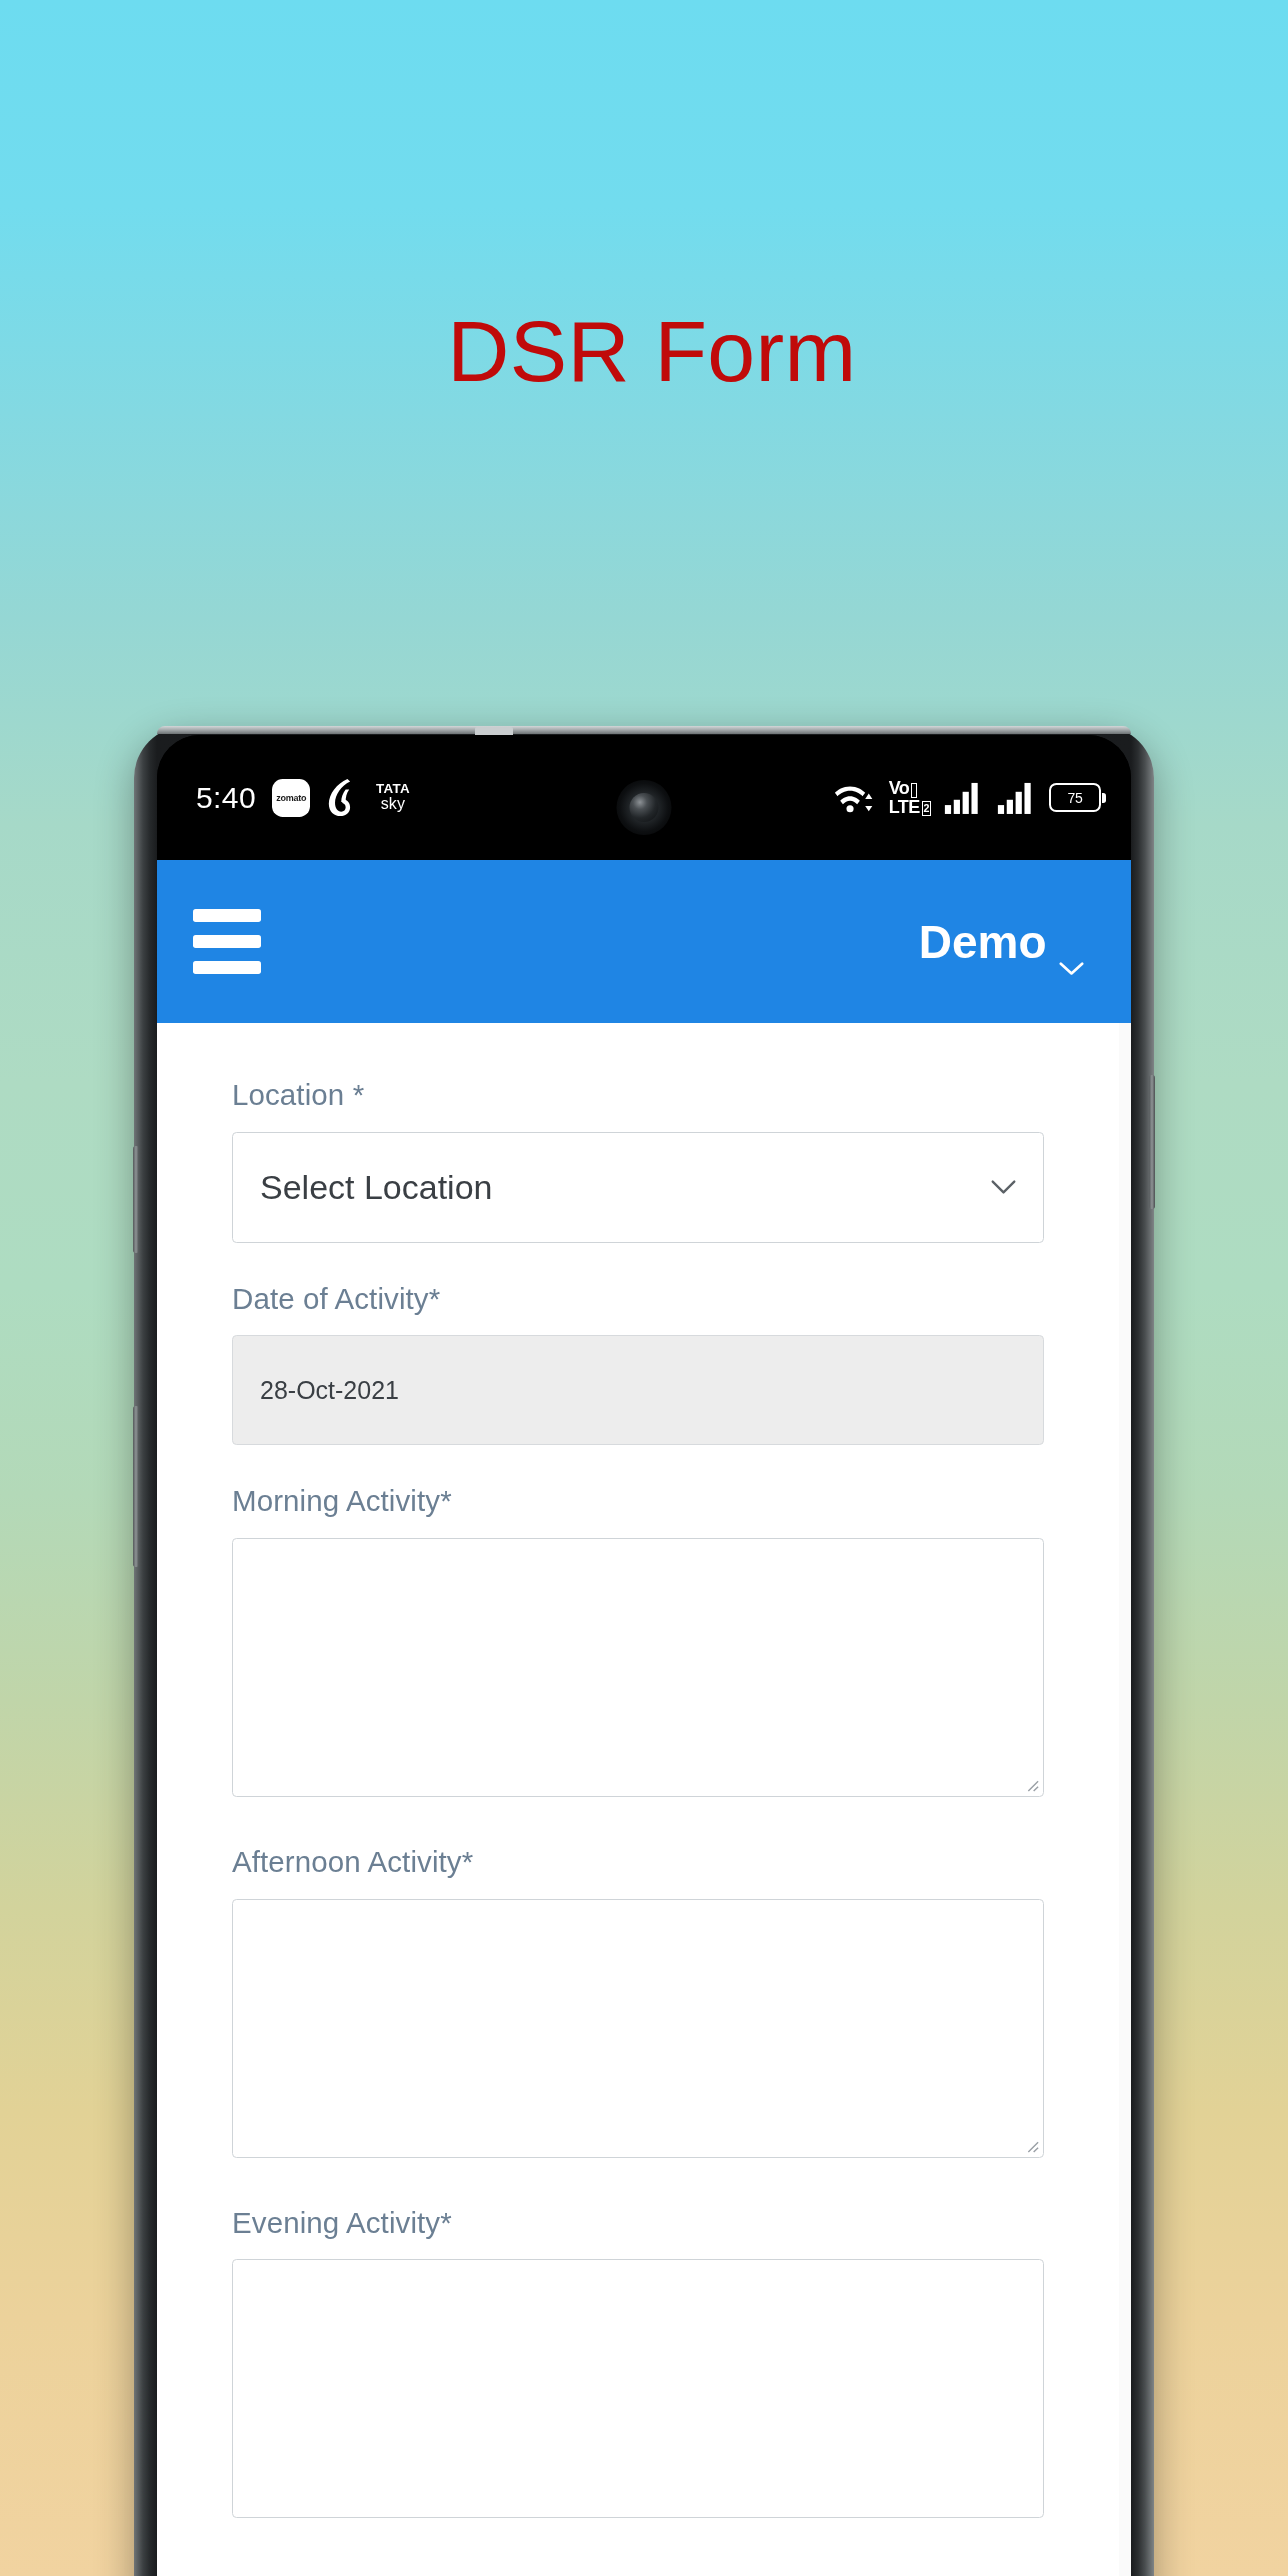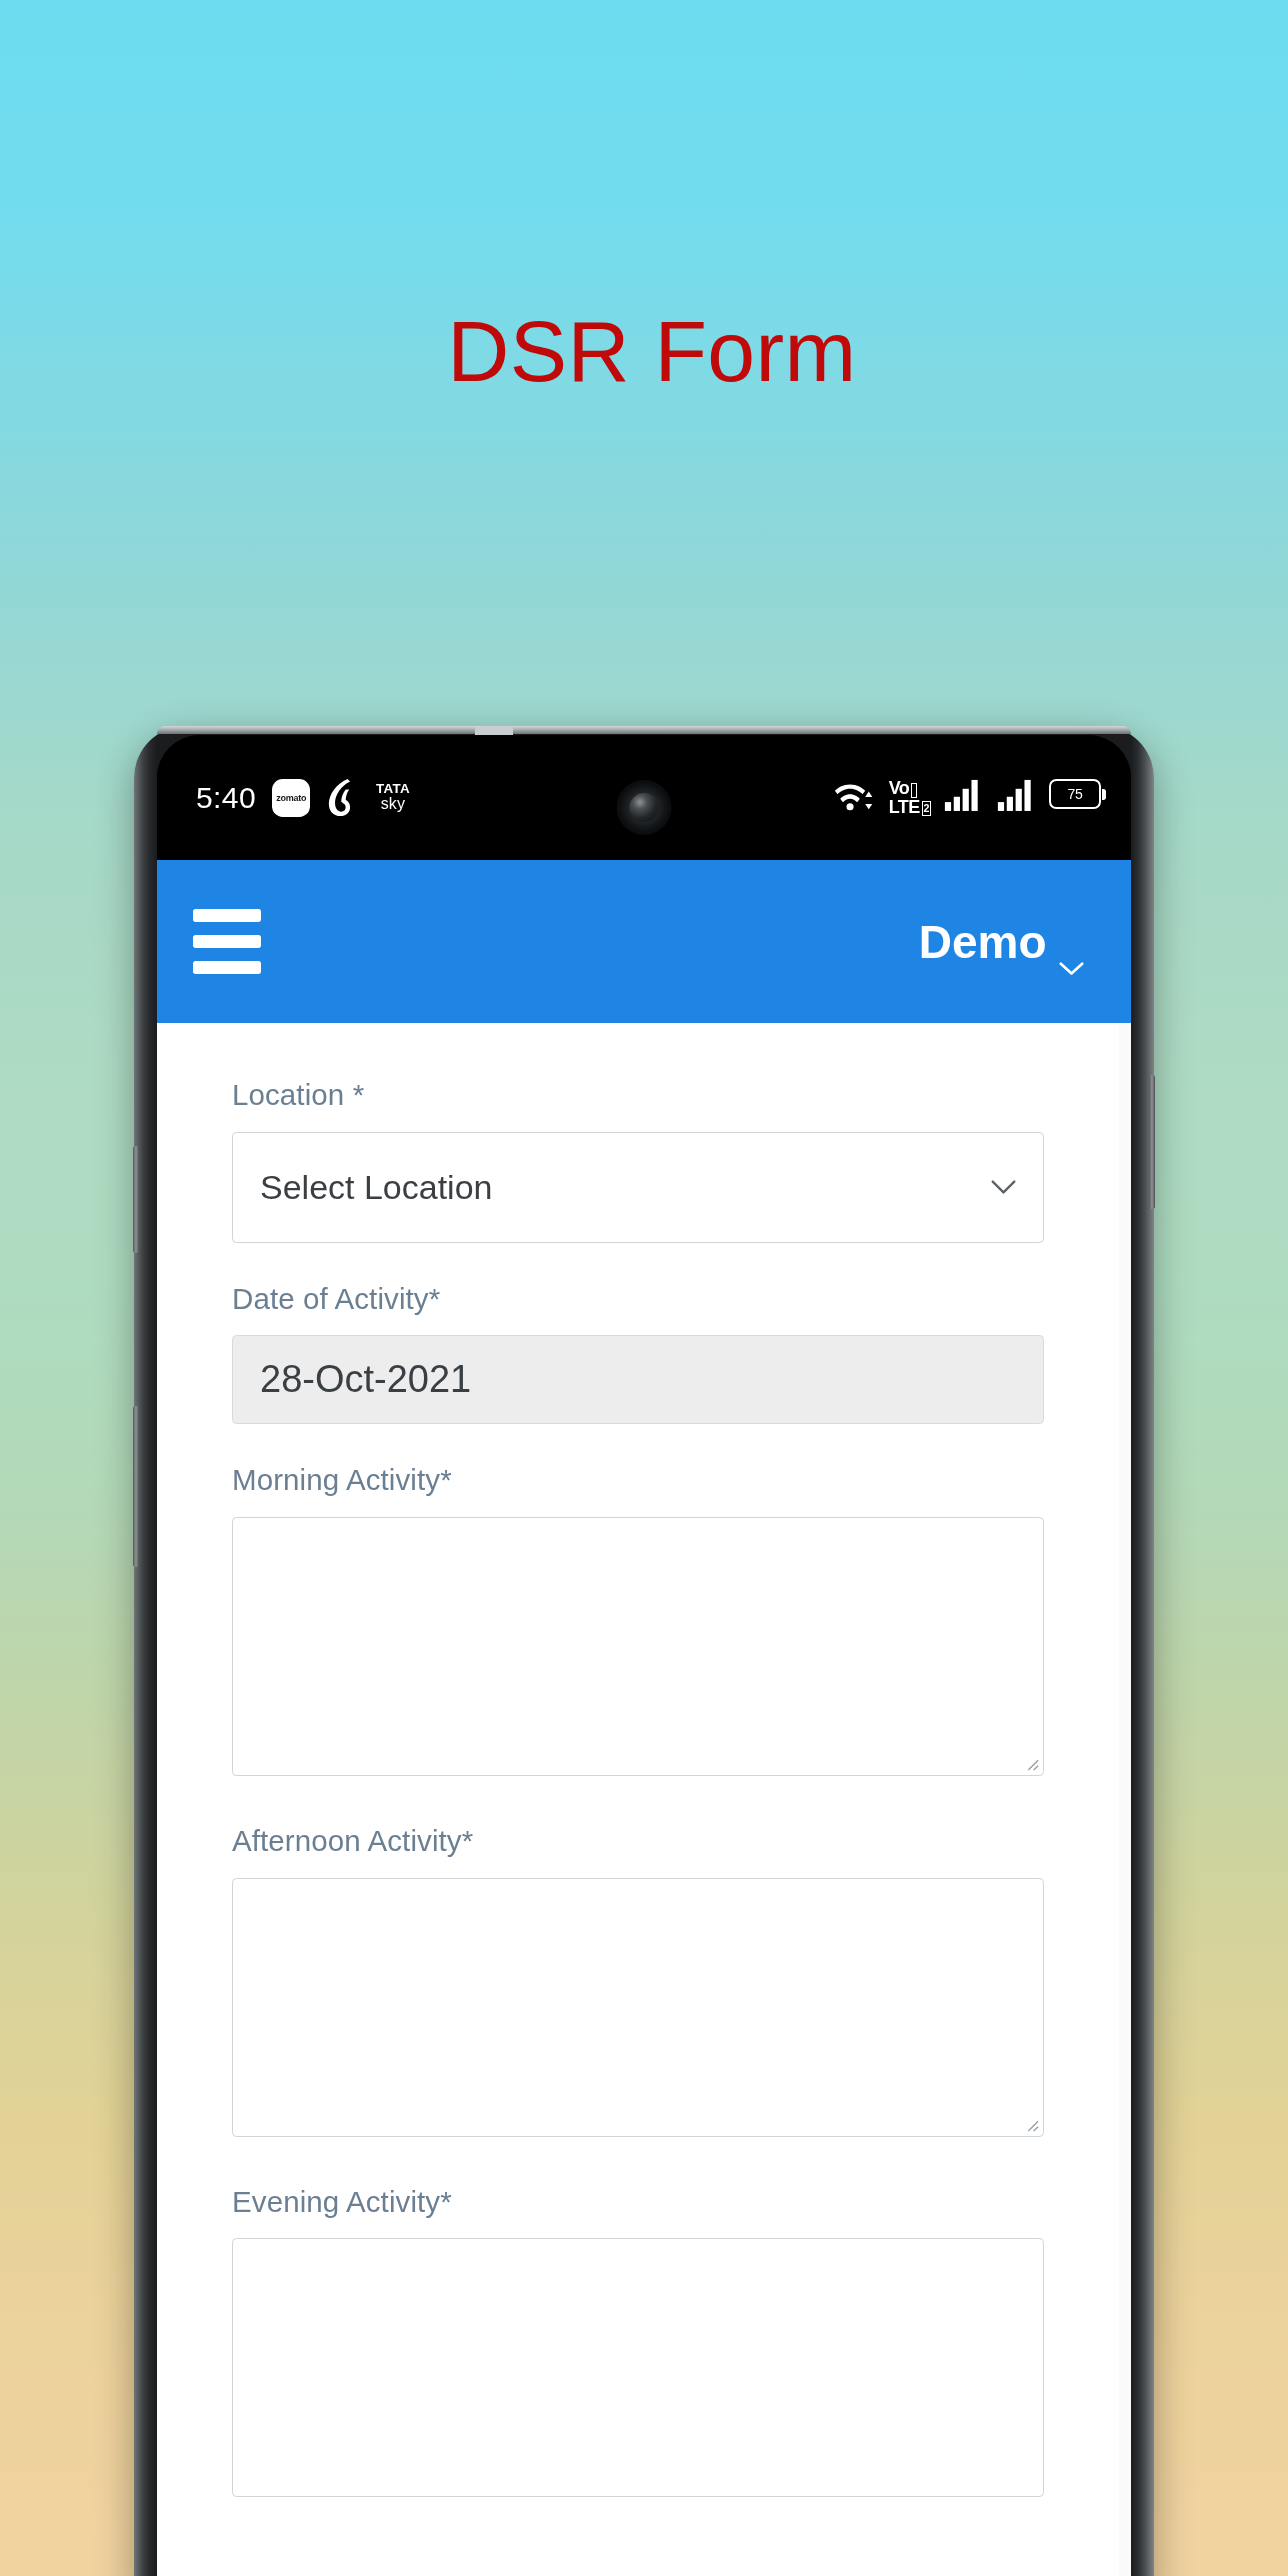--- a/index.html
+++ b/index.html
@@ -112,21 +112,21 @@
   .statusbar {
     position: relative;
     height: 125px;
     background: #000;
     display: flex;
     align-items: center;
     padding: 0 30px 0 39px;
     color: #fff;
   }
   .sb-left  { display: flex; align-items: center; gap: 16px; }
-  .sb-right { display: flex; align-items: flex-start; gap: 13.4px; margin-left: auto; }
+  .sb-right { display: flex; align-items: center; gap: 13.4px; margin-left: auto; }
 
   .sb-time {
     font-size: 30px;
     font-weight: 400;
     letter-spacing: 0.4px;
   }
 
   .icon-zomato {
     width: 38px; height: 38px;
     background: #fff;
@@ -301,28 +301,28 @@
     position: absolute;
     right: 27px;
     top: 50%;
     transform: translateY(-50%);
     width: 27px; height: 18px;
     pointer-events: none;
   }
 
   .readonly-box {
     width: 100%;
-    height: 89px;
+    height: 110px;
     border: 1.8px solid #d7dadd;
     border-radius: 4.5px;
     background: #ededed;
     display: flex;
     align-items: center;
     padding: 0 27px;
-    font-size: 38px;
+    font-size: 25px;
     color: #3a3f44;
   }
 
   .textarea-box {
     width: 100%;
     height: 259px;
     border: 1.8px solid #cfd4d8;
     border-radius: 4.5px;
     background: #fff;
     position: relative;

